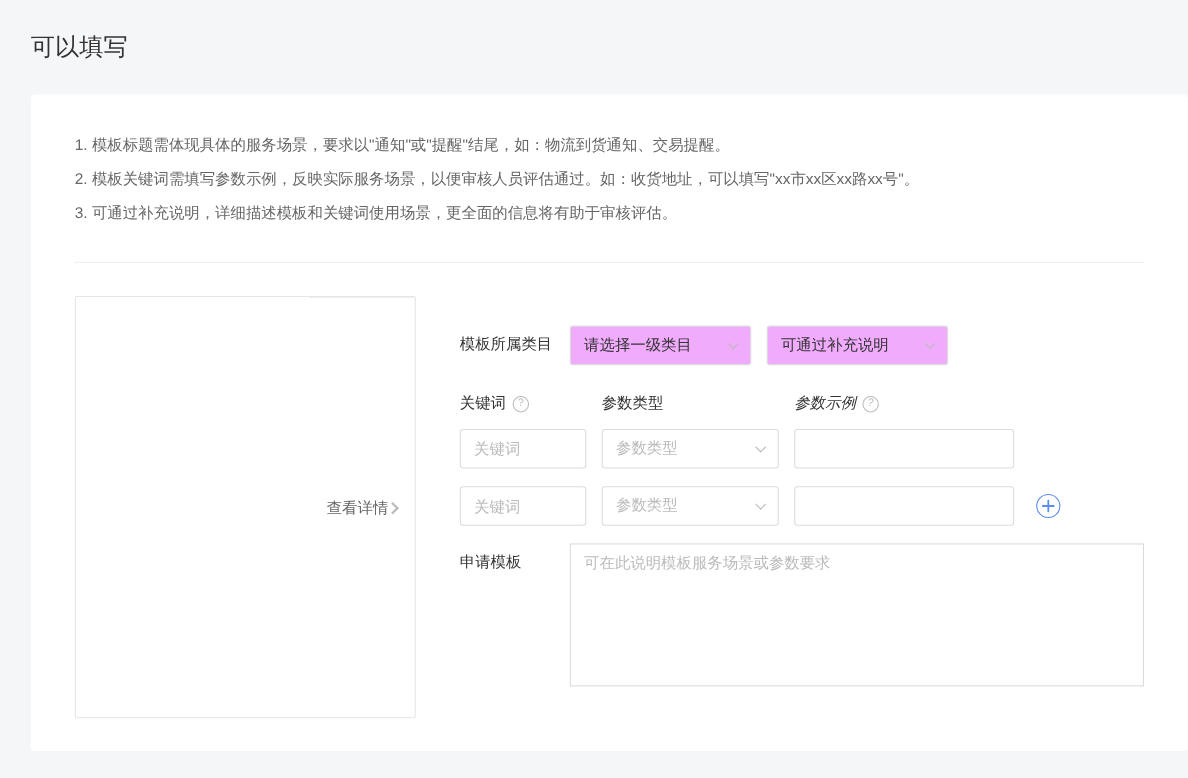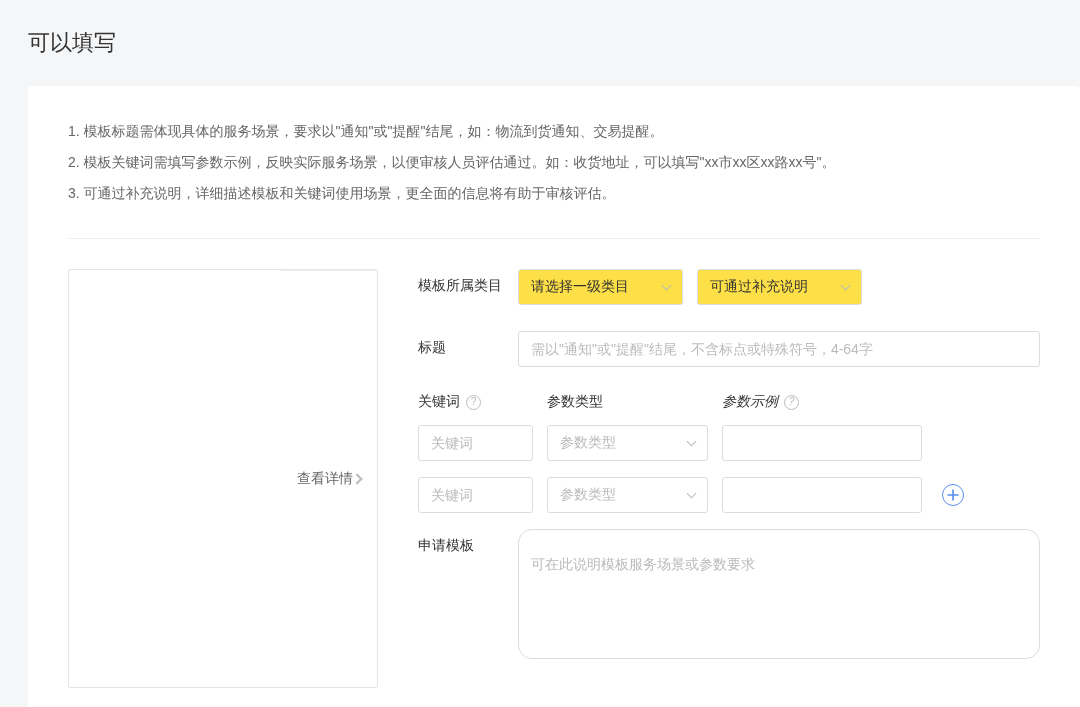--- a/index.html
+++ b/index.html
@@ -64,20 +64,21 @@
       border-right: 2px solid #bbb;
       transform: rotate(45deg);
     }
     .form-area {
       flex: 1;
     }
     .form-row {
       display: flex;
       align-items: flex-start;
       margin-bottom: 26px;
+      margin-top: 27px;
     }
     .form-label {
       width: 100px;
       flex-shrink: 0;
       color: #333;
       padding-top: 8px;
       font-size: 14px;
     }
     .form-controls {
       flex: 1;
@@ -87,21 +88,21 @@
       align-items: center;
       justify-content: space-between;
       border: 1px solid #dcdcdc;
       border-radius: 3px;
       height: 36px;
       padding: 0 12px;
       min-width: 165px;
       margin-right: 10px;
       color: #333;
       cursor: pointer;
-      background: #fde047;
+      background: #f0abfc;
     }
     .select-wrap .placeholder { color: #333; }
     .chevron-down {
       width: 7px;
       height: 7px;
       border-right: 1.5px solid #bbb;
       border-bottom: 1.5px solid #bbb;
       transform: rotate(45deg);
       margin-top: -3px;
     }
@@ -183,22 +184,22 @@
       color: #5b8def;
       cursor: pointer;
       flex-shrink: 0;
       margin-left: 6px;
     }
     .add-btn svg { width: 12px; height: 12px; }
     .textarea {
       width: 100%;
       min-height: 130px;
       border: 1px solid #dcdcdc;
-      border-radius: 14px;
-      padding: 26px 12px;
+      border-radius: 0;
+      padding: 8px 12px;
       font-size: 14px;
       resize: none;
       outline: none;
       font-family: inherit;
     }
     .textarea::placeholder { color: #bbb; }
     .kw-section { margin-left: 0; }
     .kw-header-wrap { display:flex; }
     .kw-header-wrap .form-label { padding-top: 0; }
   </style>
@@ -234,26 +235,20 @@
               <span class="placeholder">请选择一级类目</span>
               <span class="chevron-down"></span>
             </div>
             <div class="select-wrap">
               <span class="placeholder">可通过补充说明</span>
               <span class="chevron-down"></span>
             </div>
           </div>
         </div>
 
-        <div class="form-row">
-          <div class="form-label">标题</div>
-          <div class="form-controls">
-            <input class="text-input" type="text" placeholder="需以&quot;通知&quot;或&quot;提醒&quot;结尾，不含标点或特殊符号，4-64字" style="">
-          </div>
-        </div>
 
         <div class="kw-section">
           <div class="kw-header-wrap" style="margin-bottom:14px;">
             <div class="form-label" style="padding-top:0;">
               <span style="display:inline-flex;align-items:center;gap:6px;">
                 <span>关键词</span>
                 <span class="help-icon">?</span>
               </span>
             </div>
             <div class="kw-header" style="margin-bottom:0;margin-left:29px;">

